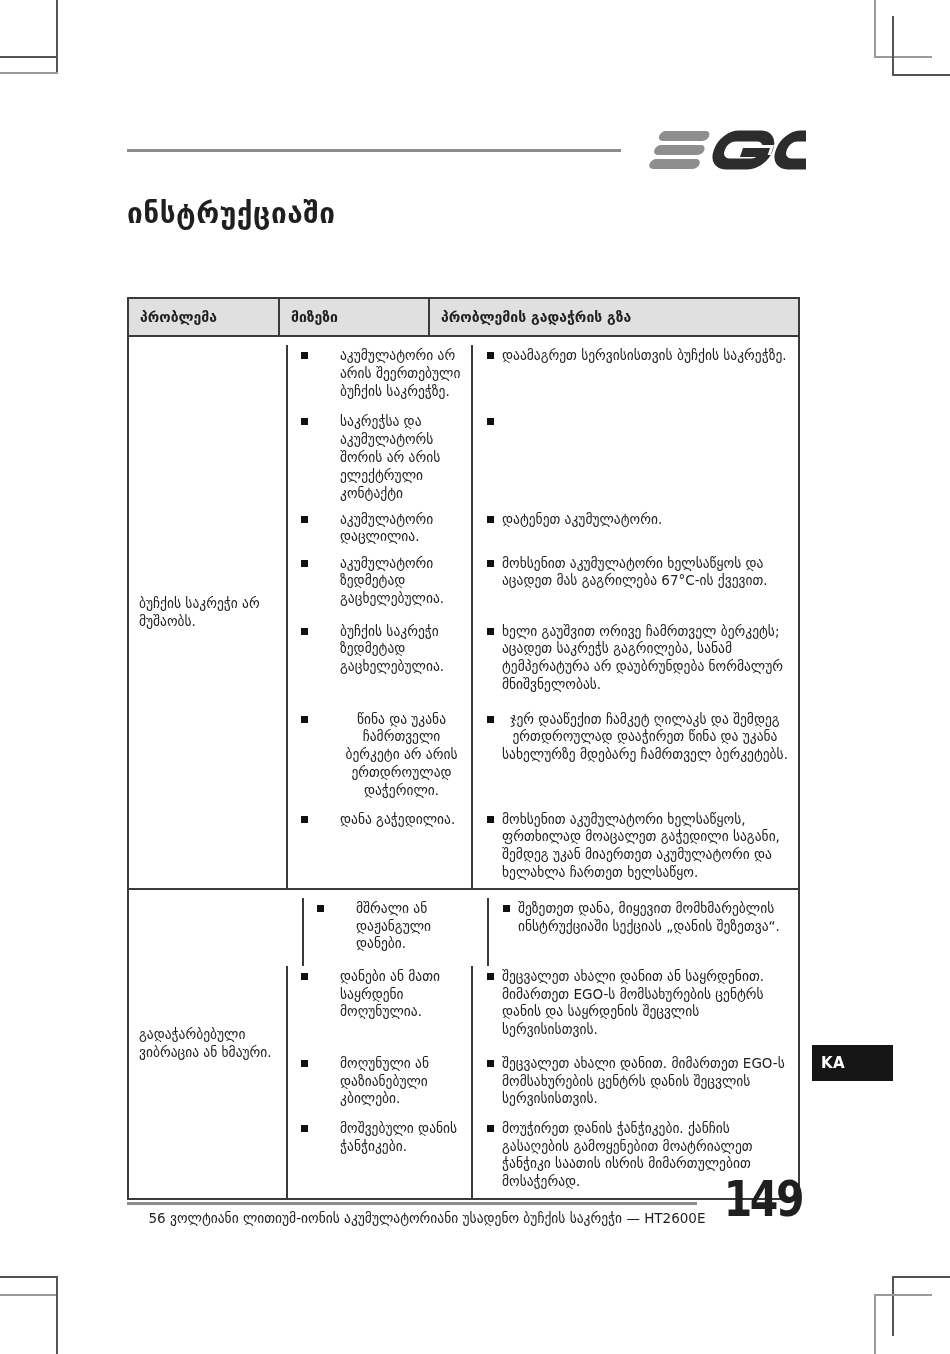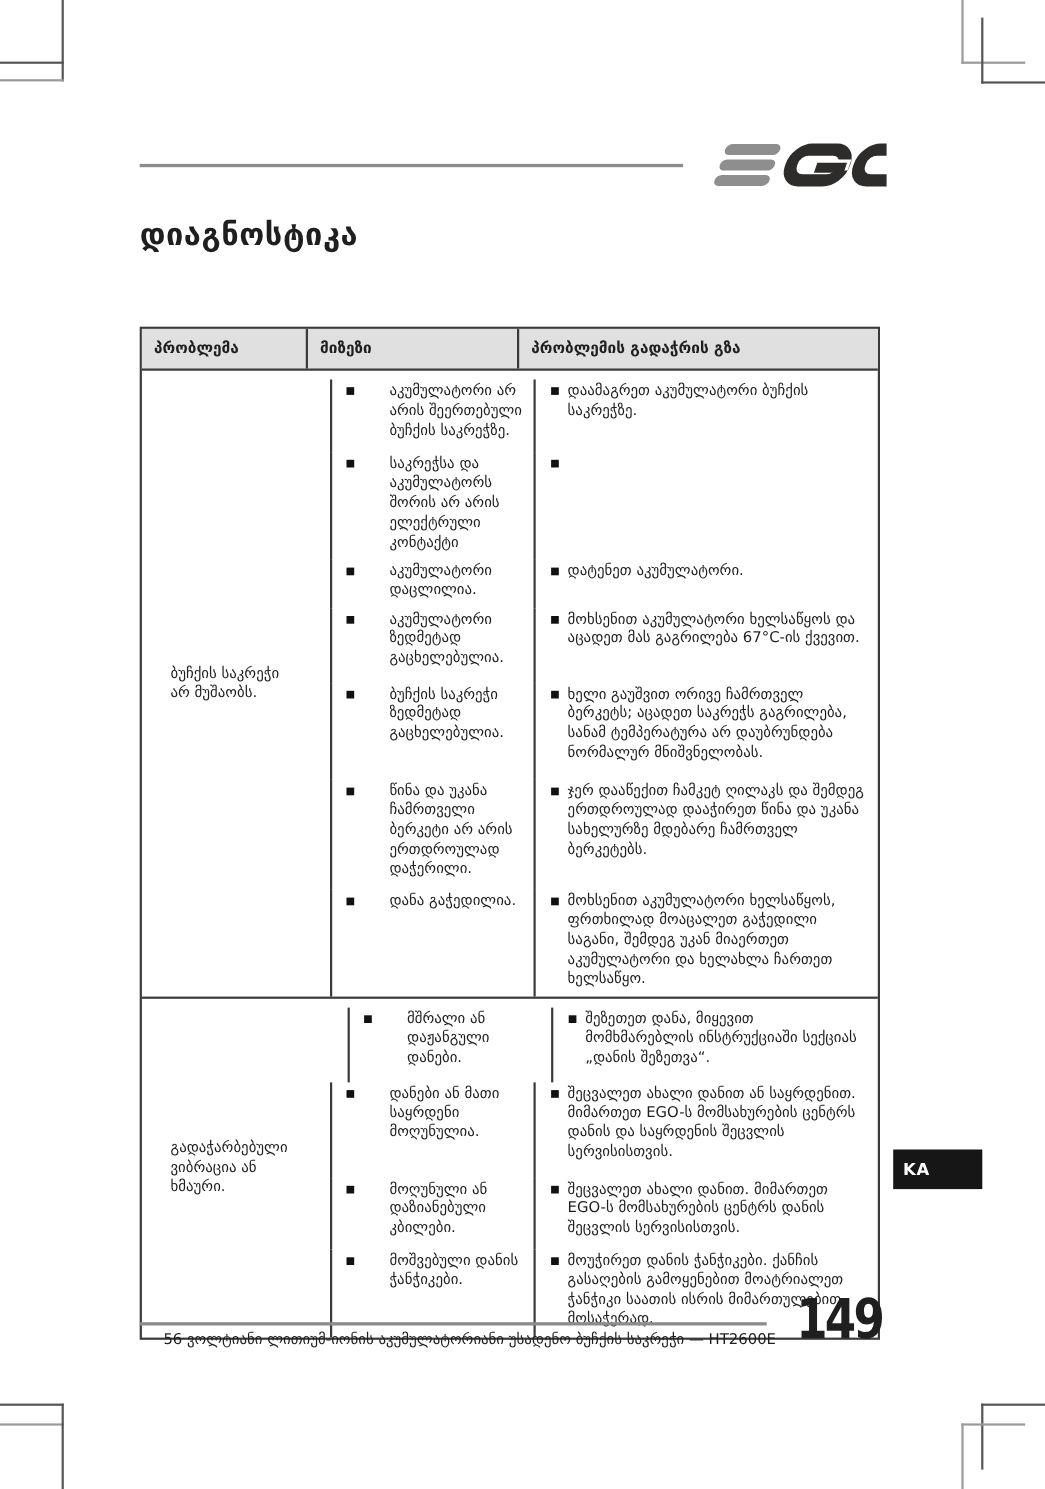--- a/index.html
+++ b/index.html
@@ -16,36 +16,36 @@
   .page-title{position:absolute;left:127px;top:178px;font-size:28px;font-weight:bold;letter-spacing:0.5px;}
 
   
   .trouble-table{
     position:absolute;left:127px;top:253px;width:673px;
     border:2px solid #3a3a3a;box-sizing:border-box;font-size:13.5px;line-height:1.32;margin-top:44px;
   }
   .t-head{display:flex;background:#e0e0e0;border-bottom:2px solid #3a3a3a;}
   .th{font-weight:bold;font-size:14px;padding:9px 11px;box-sizing:border-box;}
   .th.c1{width:149px;flex:none;}
-  .th.c2{width:192px;flex:none;border-left:2px solid #3a3a3a;}
+  .th.c2{width:150px;flex:none;border-left:2px solid #3a3a3a;}
   .th.c3{flex:1;border-left:2px solid #3a3a3a;}
   .t-section{display:flex;}
   .t-section + .t-section{border-top:2px solid #3a3a3a;}
-  .problem-cell{width:171px;flex:none;display:flex;align-items:center;padding:6px 26px;box-sizing:border-box;}
+  .problem-cell{width:157px;flex:none;display:flex;align-items:center;padding:6px 10px;box-sizing:border-box;}
   .pairs{flex:1;display:flex;flex-direction:column;padding-top:8px;}
   .pair{display:flex;}
   .cause-cell{width:187px;flex:none;border-left:2px solid #3a3a3a;border-right:2px solid #3a3a3a;
     box-sizing:border-box;padding:2px 8px 6px 13px;gap:24px;}
   .solution-cell{flex:1;box-sizing:border-box;padding:2px 10px 6px 14px;}
   .bullet-item{display:flex;}
   .sq{flex:none;width:7px;height:7px;background:#111;margin:5px 8px 0 0;}
   .s1{min-height:538px;}
   .s2{min-height:308px;}
   .p-0a{min-height:66px;} .p-1a{min-height:84px;} .p-2a{min-height:44px;}
-  .p-3a{min-height:68px;} .p-4a{min-height:88px;} .p-5a{min-height:100px;} .p-6a{min-height:78px;}
+  .p-3a{min-height:68px;} .p-4a{min-height:88px;} .p-5a{min-height:100px;text-align:center;} .p-6a{min-height:78px;}
   .p-0b{min-height:68px;padding-left:16px;} .p-1b{min-height:87px;} .p-2b{min-height:65px;} .p-3b{min-height:80px;}
 
   
   .footer-rule{position:absolute;left:127px;top:1202px;width:570px;height:3px;background:#8c8c8c;}
   .footer-text{position:absolute;left:127px;top:1210px;width:600px;text-align:center;font-size:13.5px;}
   .page-number{
     position:absolute;left:690px;top:1170px;width:112px;text-align:right;
     font-size:50px;font-weight:800;letter-spacing:-3px;transform:scaleX(0.82);transform-origin:right;
   }
   
@@ -75,42 +75,42 @@
   <g transform="skewX(-19) translate(18,0)">
     <rect x="30" y="9" width="50" height="10" rx="5" fill="#8e8e8e"></rect>
     <rect x="30" y="23" width="50" height="10" rx="5" fill="#8e8e8e"></rect>
     <rect x="30" y="37" width="50" height="10" rx="5" fill="#8e8e8e"></rect>
     <rect x="95" y="14" width="48" height="28" rx="13" fill="none" stroke="#2d2c2b" stroke-width="11"></rect>
     <rect x="118" y="23" width="30" height="10" fill="#ffffff"></rect>
     <rect x="118" y="26" width="27" height="9" fill="#2d2c2b"></rect>
     <rect x="157" y="14" width="48" height="28" rx="13" fill="none" stroke="#2d2c2b" stroke-width="11"></rect>
   </g>
 </svg>
-<h1 class="page-title">დიაგნოსტიკა</h1>
+<h1 class="page-title">ინსტრუქციაში</h1>
 
 <div class="trouble-table">
   <div class="t-head">
     <div class="th c1">პრობლემა</div>
     <div class="th c2">მიზეზი</div>
     <div class="th c3">პრობლემის გადაჭრის გზა</div>
   </div>
 
   <div class="t-section s1">
     <div class="problem-cell">
       <span>ბუჩქის საკრეჭი არ მუშაობს.</span>
     </div>
     <div class="pairs">
       <div class="pair p-0a">
         <div class="cause-cell bullet-item">
             <span class="sq"></span>
             <span>აკუმულატორი არ არის შეერთებული ბუჩქის საკრეჭზე.</span>
           </div>
         <div class="solution-cell bullet-item">
             <span class="sq"></span>
-            <span>დაამაგრეთ აკუმულატორი ბუჩქის საკრეჭზე.</span>
+            <span>დაამაგრეთ სერვისისთვის ბუჩქის საკრეჭზე.</span>
           </div>
       </div>
       <div class="pair p-1a">
         <div class="cause-cell bullet-item">
             <span class="sq"></span>
             <span>საკრეჭსა და აკუმულატორს შორის არ არის ელექტრული კონტაქტი</span>
           </div>
         <div class="solution-cell bullet-item">
             <span class="sq"></span>
           </div>

